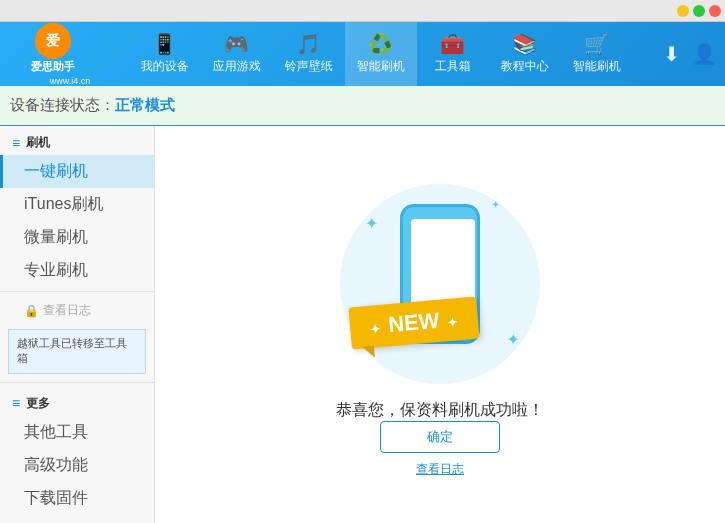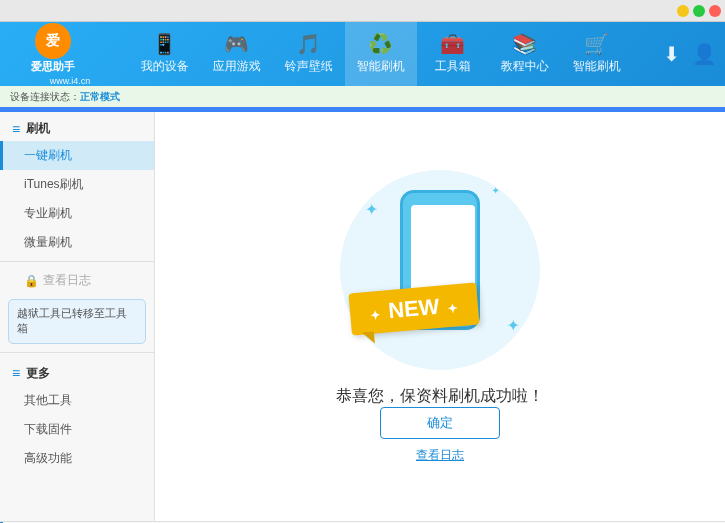--- a/index.html
+++ b/index.html
@@ -71,34 +71,34 @@
       overflow-y: auto;
       padding: 0;
     }
     .sidebar-section-header {
       display: flex; align-items: center; padding: 8px 12px 4px;
       color: #333; font-size: 12px; font-weight: bold;
     }
     .sidebar-icon { margin-right: 6px; font-size: 14px; color: #1a8cd8; }
     .sidebar-item {
       padding: 6px 12px 6px 24px;
-      color: #555; font-size: 12px; cursor: pointer;
+      color: #555; font-size: 16px; cursor: pointer;
     }
     .sidebar-item.active {
       background: #d0eaf8;
       color: #1a8cd8;
       border-left: 3px solid #1a8cd8;
       padding-left: 21px;
     }
     .sidebar-divider { height: 1px; background: #e0e0e0; margin: 4px 0; }
     .sidebar-disabled { color: #aaa; display: flex; align-items: center; padding: 6px 12px 6px 24px; }
     .sidebar-info-box {
       margin: 4px 8px; padding: 6px 8px;
       background: #e8f4fd; border: 1px solid #b8d8f0;
-      border-radius: 5px; font-size: 11px; color: #555; line-height: 1.4;
+      border-radius: 0; font-size: 11px; color: #555; line-height: 1.4;
     }
 
     
     .content {
       flex: 1;
       background: white;
       display: flex;
       flex-direction: column;
       align-items: center;
       justify-content: center;
@@ -186,27 +186,27 @@
       color: #1a8cd8; font-size: 13px;
       border-radius: 4px; cursor: pointer;
       margin-bottom: 8px;
     }
     .back-link {
       color: #1a8cd8; font-size: 12px; cursor: pointer; text-decoration: underline;
     }
 
     
     .conn-bar {
-      height: 26px;
+      height: 40px;
       background: #e8f7e8;
-      border-bottom: 5px solid #3b82f6;
+      border-bottom: 1px solid #3b82f6;
       display: flex;
       align-items: center;
       padding: 0 10px;
-      font-size: 10px;
+      font-size: 15px;
       color: #555;
     }
     .conn-status { color: #1a8cd8; font-weight: bold; }
   </style>
 </head>
 <body>
 
 <div class="title-bar">
   <div class="title-bar-btns">
     <div class="tb-minimize"></div>
@@ -276,24 +276,24 @@
       <span class="sidebar-icon">≡</span>
       <span>刷机</span>
     </div>
     <div class="sidebar-item active">
       <span>一键刷机</span>
     </div>
     <div class="sidebar-item">
       <span>iTunes刷机</span>
     </div>
     <div class="sidebar-item">
+      <span>微量刷机</span>
+    </div>
+    <div class="sidebar-item">
       <span>专业刷机</span>
-    </div>
-    <div class="sidebar-item">
-      <span>微量刷机</span>
     </div>
 
     <div class="sidebar-divider"></div>
 
     <div class="sidebar-disabled">
       <span style="color:#bbb;margin-right:4px;font-size:12px;">🔒</span>
       <span style="color:#aaa;font-size:12px;">查看日志</span>
     </div>
     <div class="sidebar-info-box">
       <span>越狱工具已转移至工具箱</span>
@@ -302,24 +302,24 @@
     <div class="sidebar-divider"></div>
 
     <div class="sidebar-section-header">
       <span class="sidebar-icon">≡</span>
       <span>更多</span>
     </div>
     <div class="sidebar-item">
       <span>其他工具</span>
     </div>
     <div class="sidebar-item">
+      <span>高级功能</span>
+    </div>
+    <div class="sidebar-item">
       <span>下载固件</span>
-    </div>
-    <div class="sidebar-item">
-      <span>高级功能</span>
     </div>
   </div>
 
   <div class="content">
 
     <div class="phone-illustration">
       <div class="phone-circle-bg"></div>
 
       <span class="sparkle sparkle-tl">✦</span>
       <span class="sparkle sparkle-br">✦</span>

